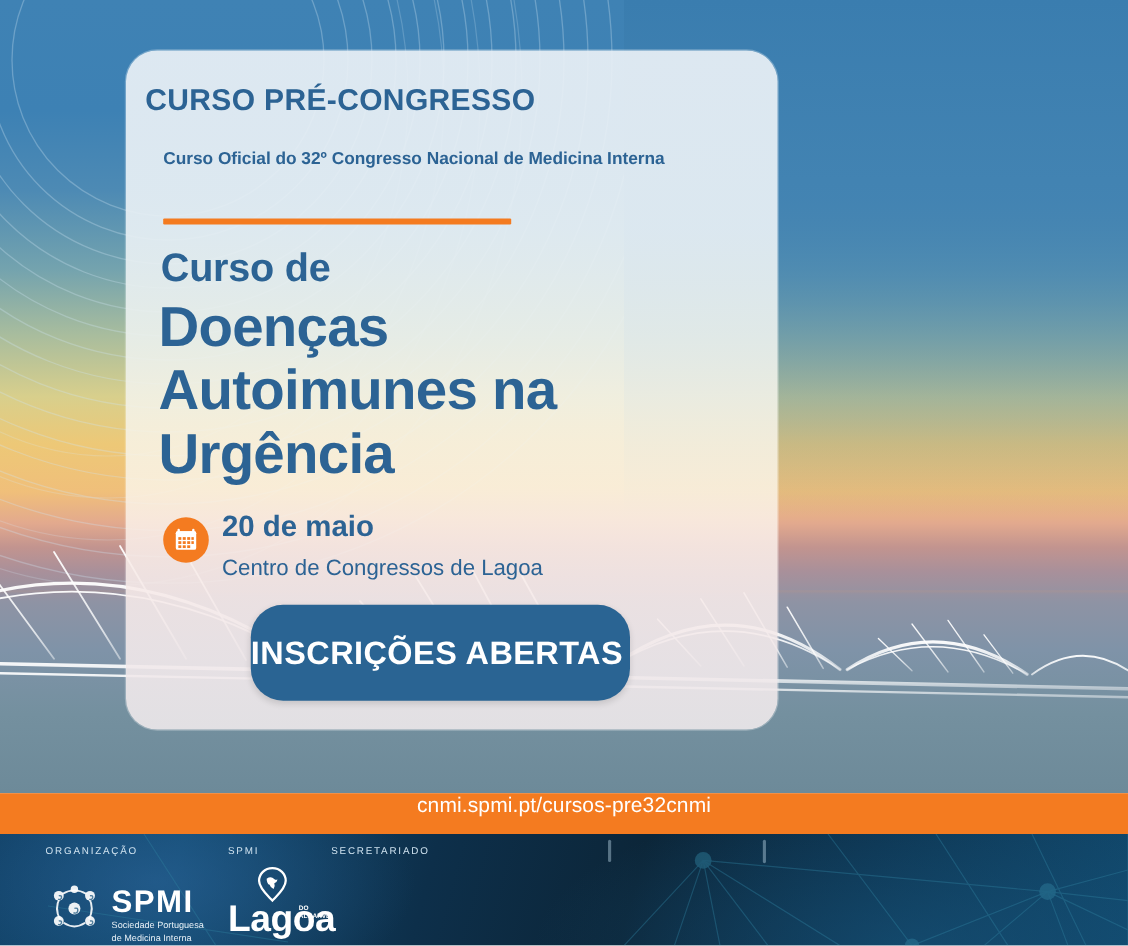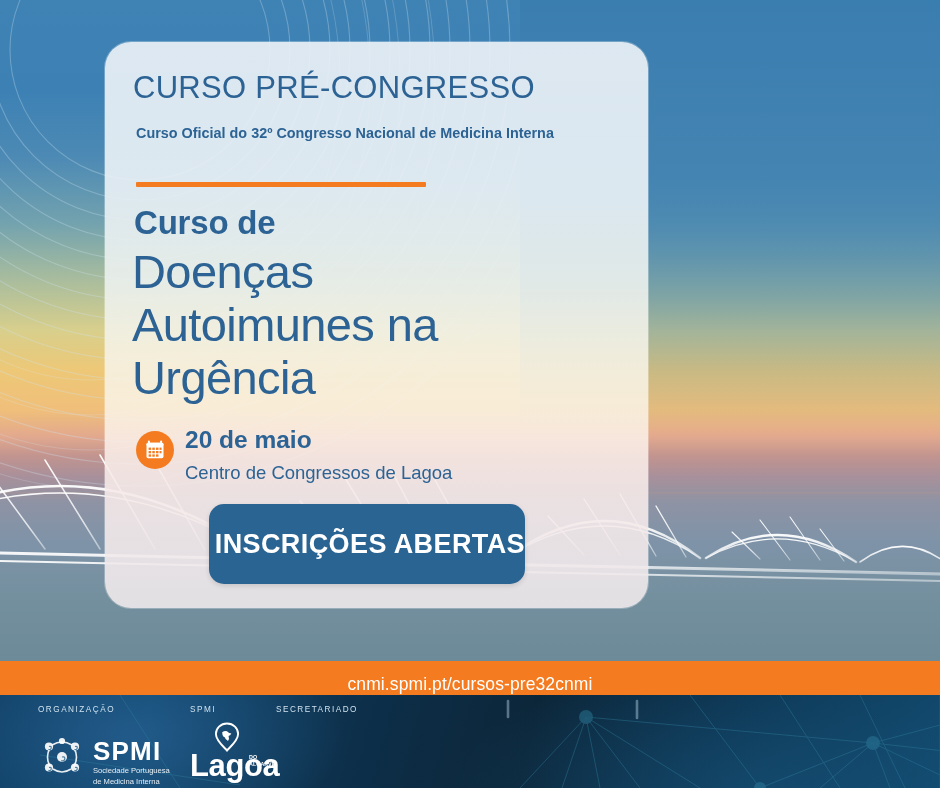--- a/index.html
+++ b/index.html
@@ -84,41 +84,41 @@
       rgba(250,238,232,.88) 72%,
       rgba(246,234,233,.89) 80%,
       rgba(241,233,235,.90) 92%,
       rgba(238,233,235,.90) 100%);
     box-shadow:0 0 0 1px rgba(255,255,255,.28);
   }
 
   .card-inner { position:absolute; left:0; top:0; width:100%; height:100%; padding:0; }
 
   .kicker {
-    position:absolute; left:28px; top:28px;
-    font-size:31px; font-weight:normal; letter-spacing:.3px;
+    position:absolute; left:16px; top:28px;
+    font-size:25px; font-weight:bold; letter-spacing:.3px;
     color:#2c6394; white-space:nowrap;
   }
   .subkicker {
     position:absolute; left:31px; top:82px;
     font-size:14.4px; font-weight:bold; line-height:1.38;
     color:#2c6394;
   }
   .rule {
     position:absolute; left:31px; top:140px;
     width:290px; height:5px; background:#f47b20; border-radius:1px;
   }
 
   .title-sm {
     position:absolute; left:29px; top:162px;
     font-size:33px; font-weight:bold; color:#2c6394; letter-spacing:-.2px;
   }
   .title-lg {
     position:absolute; left:27px; top:203px;
-    font-size:47px; font-weight:normal; line-height:1.13;
+    font-size:47px; font-weight:bold; line-height:1.13;
     color:#2c6394; letter-spacing:-.6px; white-space:pre-line;
   }
 
   
   .cal-icon {
     position:absolute; left:31px; top:389px;
     width:38px; height:38px; border-radius:50%;
     background:#f47b20;
     display:flex; align-items:center; justify-content:center;
   }
@@ -130,35 +130,35 @@
   }
   .venue-txt {
     position:absolute; left:80px; top:420px;
     font-size:18.5px; color:#2c6394; font-weight:400;
   }
 
   
   .cta {
     position:absolute; left:104px; top:462px;
     width:316px; height:80px;
-    border-radius:15px;
+    border-radius:27px;
     background:#2a6493;
-    display:flex; align-items:center; justify-content:flex-end;
+    display:flex; align-items:center; justify-content:flex-start;
     cursor:pointer;
     box-shadow:0 2px 5px rgba(0,0,0,.13);
   }
   .cta span {
     color:#ffffff; font-size:27px; font-weight:bold; letter-spacing:.4px;
   }
 
   
   .urlbar {
     position:absolute; left:0; top:661px; width:940px; height:34px;
     background:#f47b20;
-    display:flex; align-items:flex-end; justify-content:center;
+    display:flex; align-items:flex-start; justify-content:center;
   }
   .urlbar span { color:#ffffff; font-size:17.5px; letter-spacing:.1px; }
 
   
   .footer {
     position:absolute; left:0; top:695px; width:940px; height:93px;
     background:
       radial-gradient(ellipse 300px 150px at 130px 40px, rgba(47,104,160,.55), rgba(0,0,0,0) 72%),
       radial-gradient(ellipse 420px 170px at 760px 95px, rgba(24,86,126,.55), rgba(0,0,0,0) 75%),
       linear-gradient(105deg,#0f3f63 0%, #11496e 16%, #0d2f4a 38%, #0c2639 56%, #0d3450 76%, #11496d 100%);

